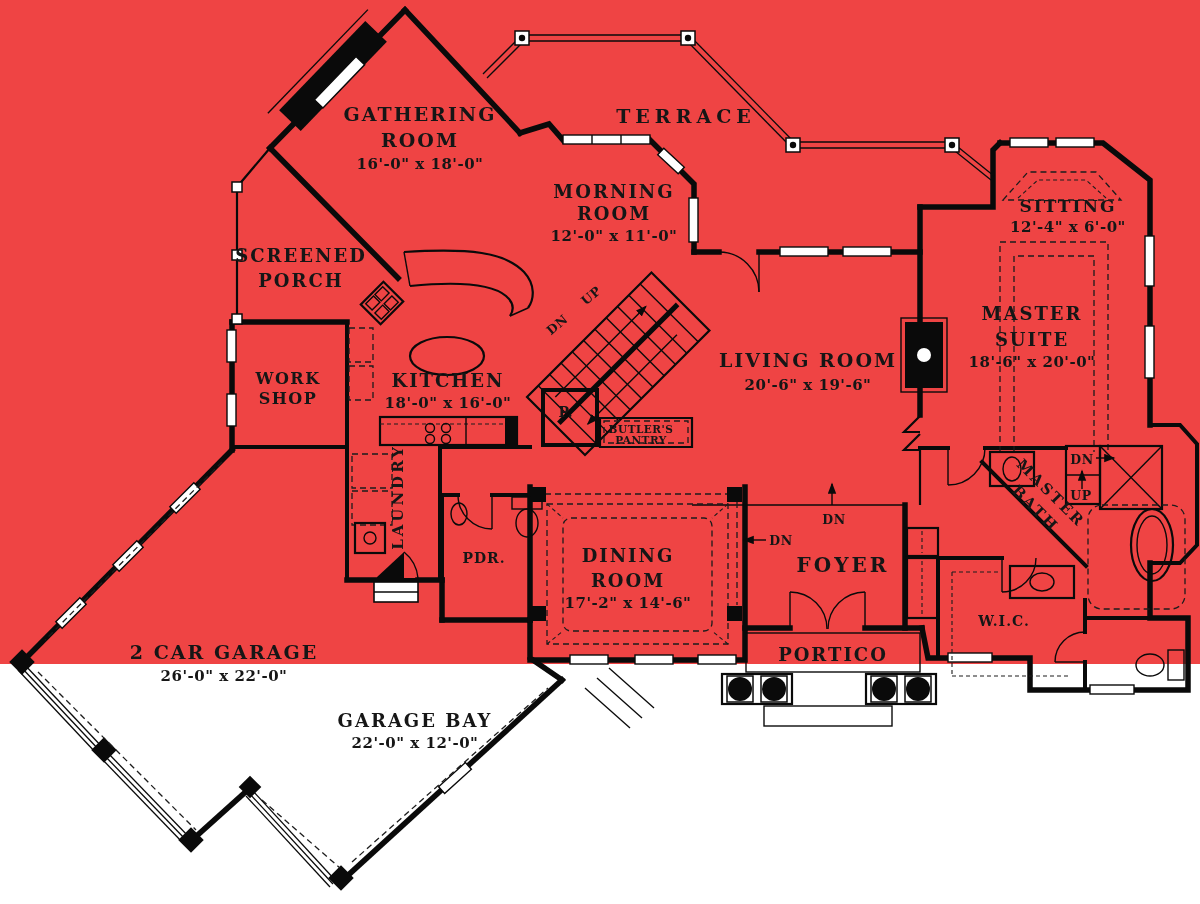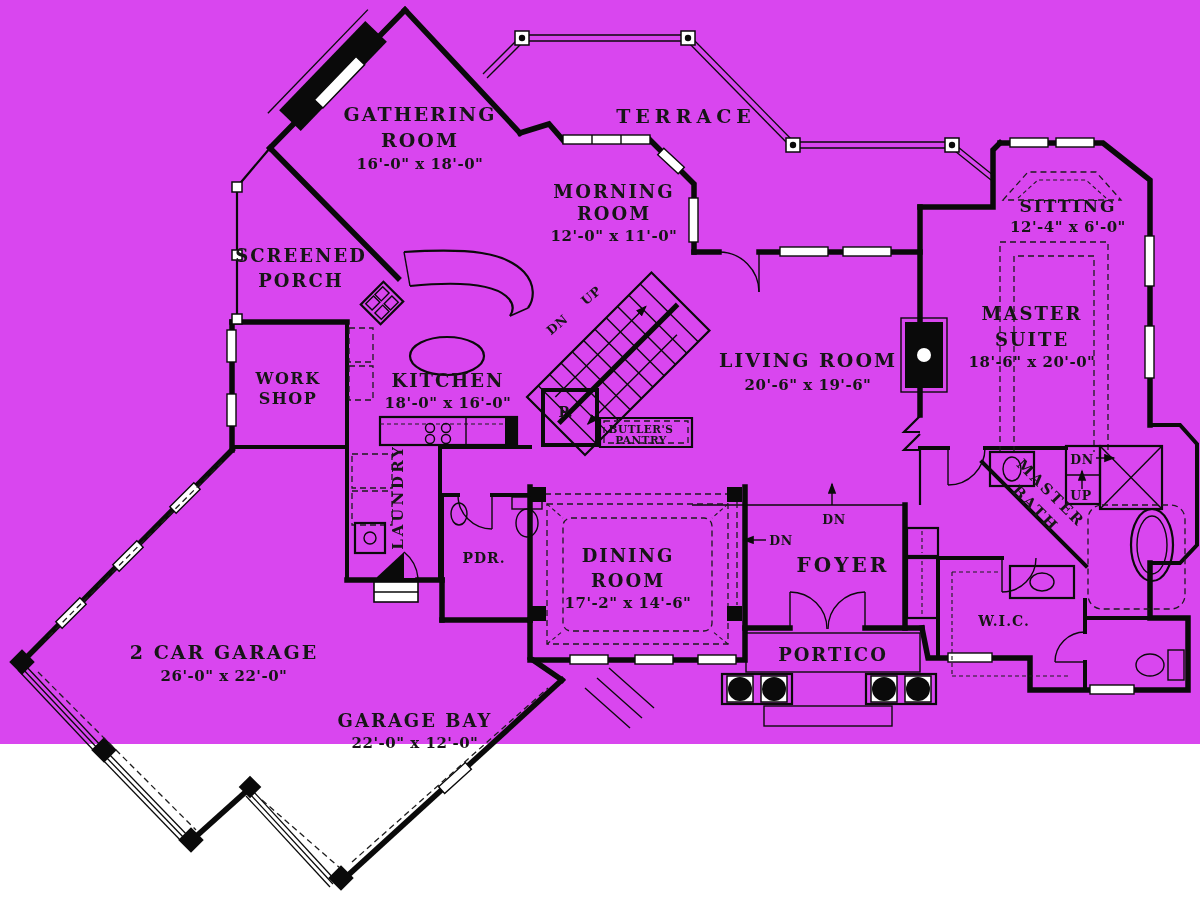--- a/index.html
+++ b/index.html
@@ -1,16 +1,16 @@
 <!DOCTYPE html>
 <html><head>
 <meta charset="utf-8">
 <style>
   html,body { margin:0; padding:0; background:#ffffff; width:1200px; height:904px; overflow:hidden; }
-  #plan-wrap { width:1200px; height:744px; background:#d946ef; }
+  #plan-wrap { width:1200px; height:664px; background:#ef4444; }
   svg { display:block; }
   .wall   { stroke:#0a0a0a; stroke-width:5.5; fill:none; stroke-linecap:square; }
   .wall4  { stroke:#0a0a0a; stroke-width:4;   fill:none; stroke-linecap:square; }
   .thin   { stroke:#0a0a0a; stroke-width:1.4; fill:none; }
   .thin2  { stroke:#0a0a0a; stroke-width:2.2; fill:none; }
   .rail   { stroke:#0a0a0a; stroke-width:1.3; fill:none; }
   .dash   { stroke:#1c1c1c; stroke-width:1.3; fill:none; stroke-dasharray:6 4; }
   .dashf  { stroke:#1c1c1c; stroke-width:1.1; fill:none; stroke-dasharray:4 3; }
   .blackf { fill:#0a0a0a; stroke:none; }
   .win    { fill:#ffffff; stroke:#0a0a0a; stroke-width:1.4; }

